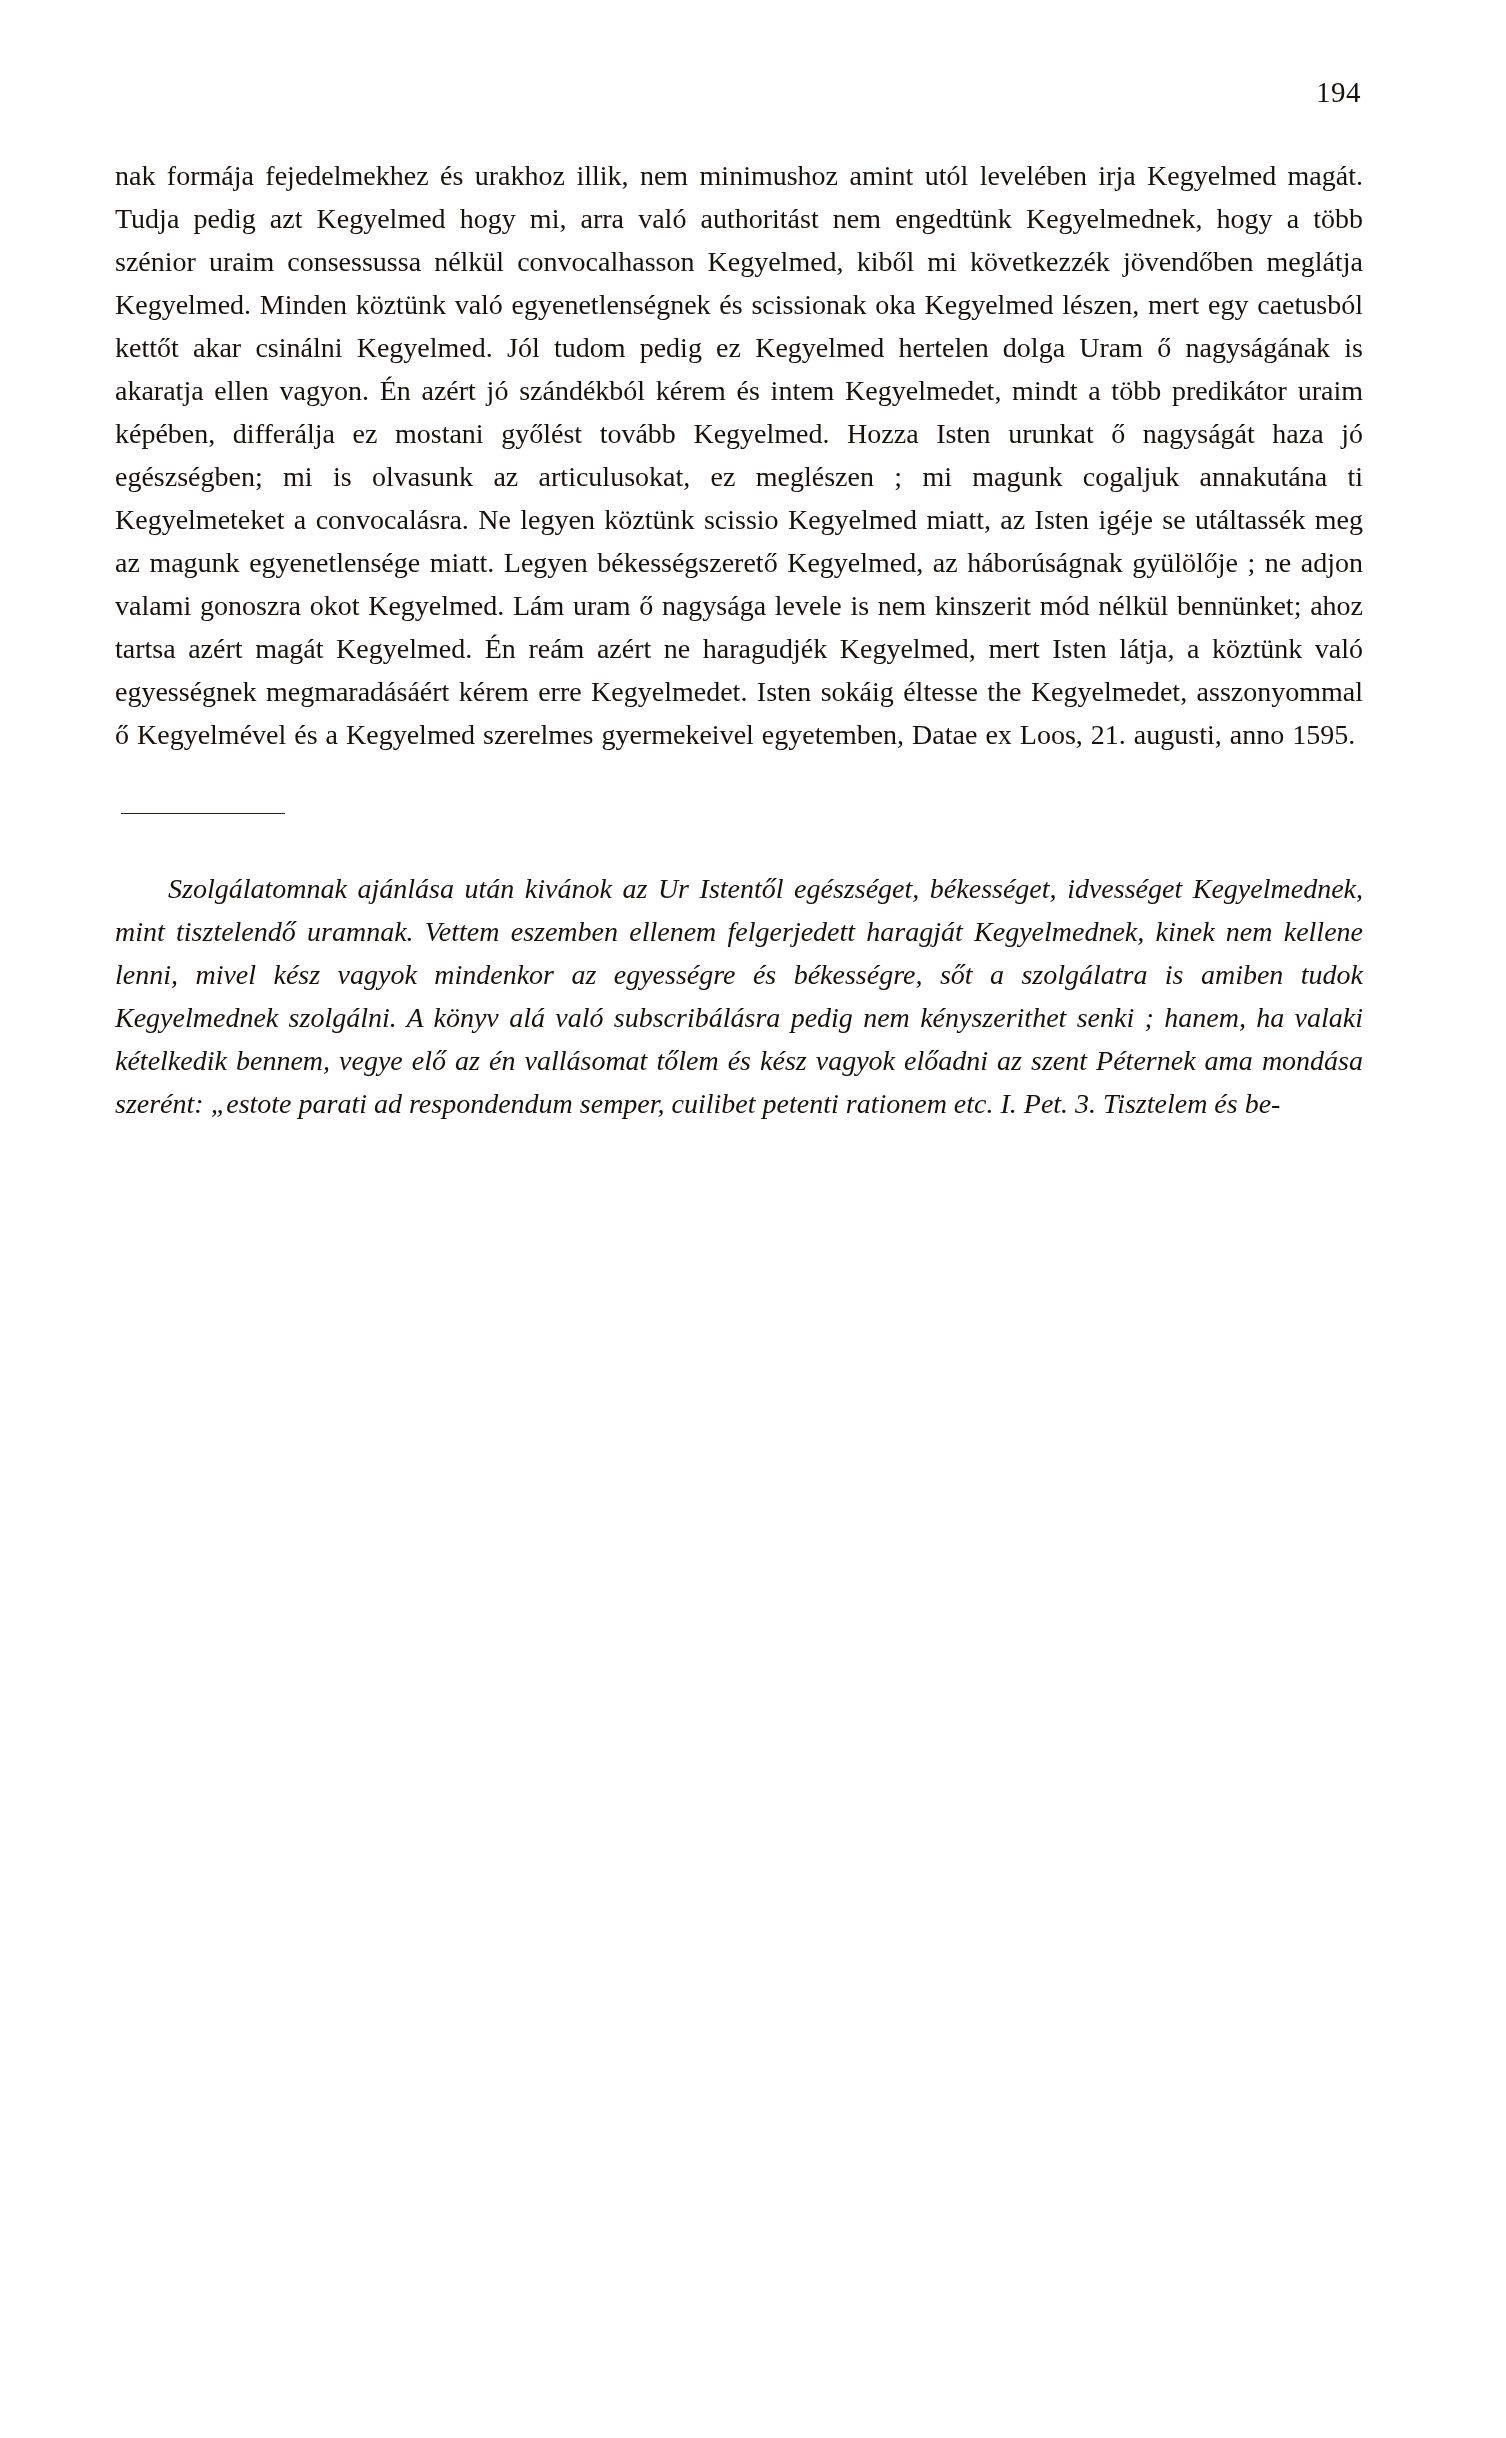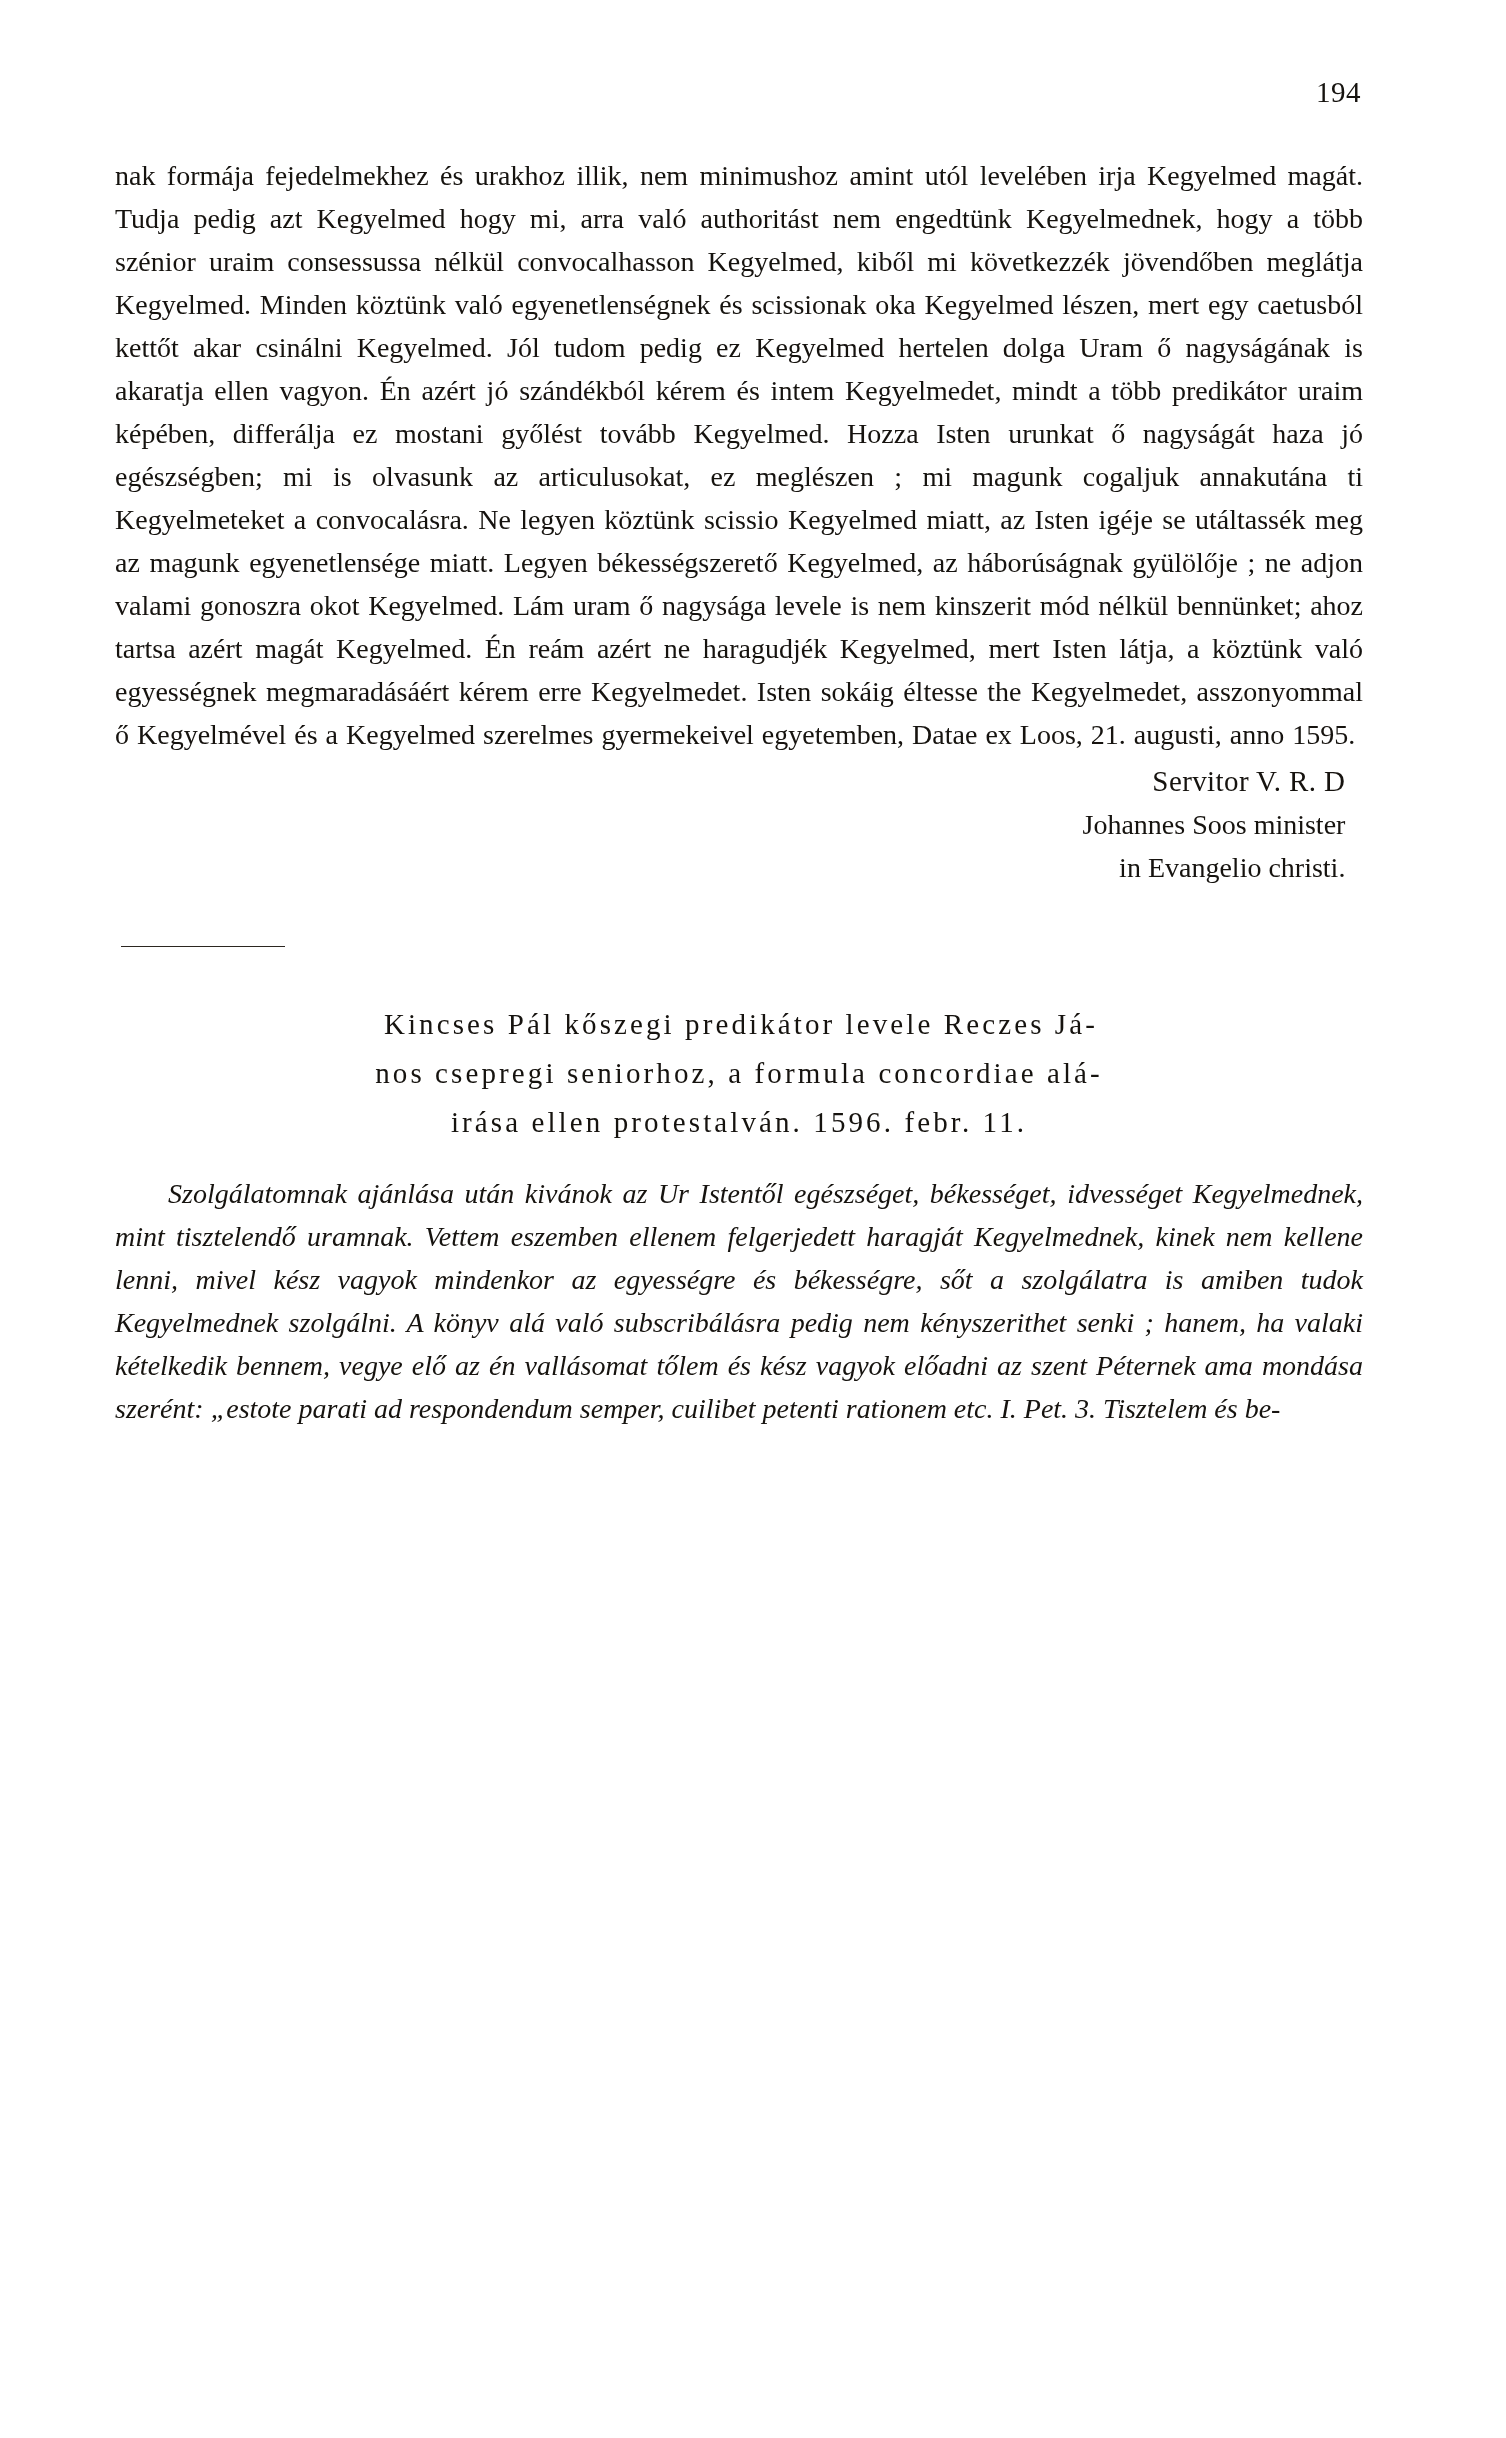--- a/index.html
+++ b/index.html
@@ -98,34 +98,24 @@
 <body>
 
 <div class="page">
 
   <div class="folio">194</div>
 
   <div class="body-col">
 
     <p class="para-1">nak formája fejedelmekhez és urakhoz illik, nem minimushoz amint utól levelében irja Kegyelmed magát. Tudja pedig azt Kegyelmed hogy mi, arra való authoritást nem engedtünk Kegyelmednek, hogy a több szénior uraim consessussa nélkül convocalhasson Kegyelmed, kiből mi következzék jövendőben meglátja Kegyelmed. Minden köztünk való egyenetlenségnek és scissionak oka Kegyelmed lészen, mert egy caetusból kettőt akar csinálni Kegyelmed. Jól tudom pedig ez Kegyelmed hertelen dolga Uram ő nagyságának is akaratja ellen vagyon. Én azért jó szándékból kérem és intem Kegyelmedet, mindt a több predikátor uraim képében, differálja ez mostani győlést tovább Kegyelmed. Hozza Isten urunkat ő nagyságát haza jó egészségben; mi is olvasunk az articulusokat, ez meglészen ; mi magunk cogaljuk annakutána ti Kegyelmeteket a convocalásra. Ne legyen köztünk scissio Kegyelmed miatt, az Isten igéje se utáltassék meg az magunk egyenetlensége miatt. Legyen békességszerető Kegyelmed, az háborúságnak gyülölője ; ne adjon valami gonoszra okot Kegyelmed. Lám uram ő nagysága levele is nem kinszerit mód nélkül bennünket; ahoz tartsa azért magát Kegyelmed. Én reám azért ne haragudjék Kegyelmed, mert Isten látja, a köztünk való egyességnek megmaradásáért kérem erre Kegyelmedet. Isten sokáig éltesse the Kegyelmedet, asszonyommal ő Kegyelmével és a Kegyelmed szerelmes gyermekeivel egyetemben, Datae ex Loos, 21. augusti, anno 1595.</p>
 
-    <div class="sig-block">
-      <div class="sig-line sig-1">Servitor V. R. D</div>
-      <div class="sig-line">Johannes Soos minister</div>
-      <div class="sig-line">in Evangelio christi.</div>
-    </div>
 
 
     <div class="rule"></div>
 
-    <div class="section-title">
-      <span class="title-line tl-1">Kincses Pál kőszegi predikátor levele Reczes Já-</span>
-      <span class="title-line tl-2">nos csepregi seniorhoz, a formula concordiae alá-</span>
-      <span class="title-line tl-3">irása ellen protestalván. 1596. febr. 11.</span>
-    </div>
 
     <div class="after-title">
       <p class="indent">Szolgálatomnak ajánlása után kivánok az Ur Istentől egészséget, békességet, idvességet Kegyelmednek, mint tisztelendő uramnak. Vettem eszemben ellenem felgerjedett haragját Kegyelmednek, kinek nem kellene lenni, mivel kész vagyok mindenkor az egyességre és békességre, sőt a szolgálatra is amiben tudok Kegyelmednek szolgálni. A könyv alá való subscribálásra pedig nem kényszerithet senki ; hanem, ha valaki kételkedik bennem, vegye elő az én vallásomat tőlem és kész vagyok elő­adni az szent Péternek ama mondása szerént: „estote parati ad respondendum semper, cuilibet petenti rationem etc. I. Pet. 3. Tisztelem és be-</p>
     </div>
 
   </div>
 </div>
 
 
 </body></html>

